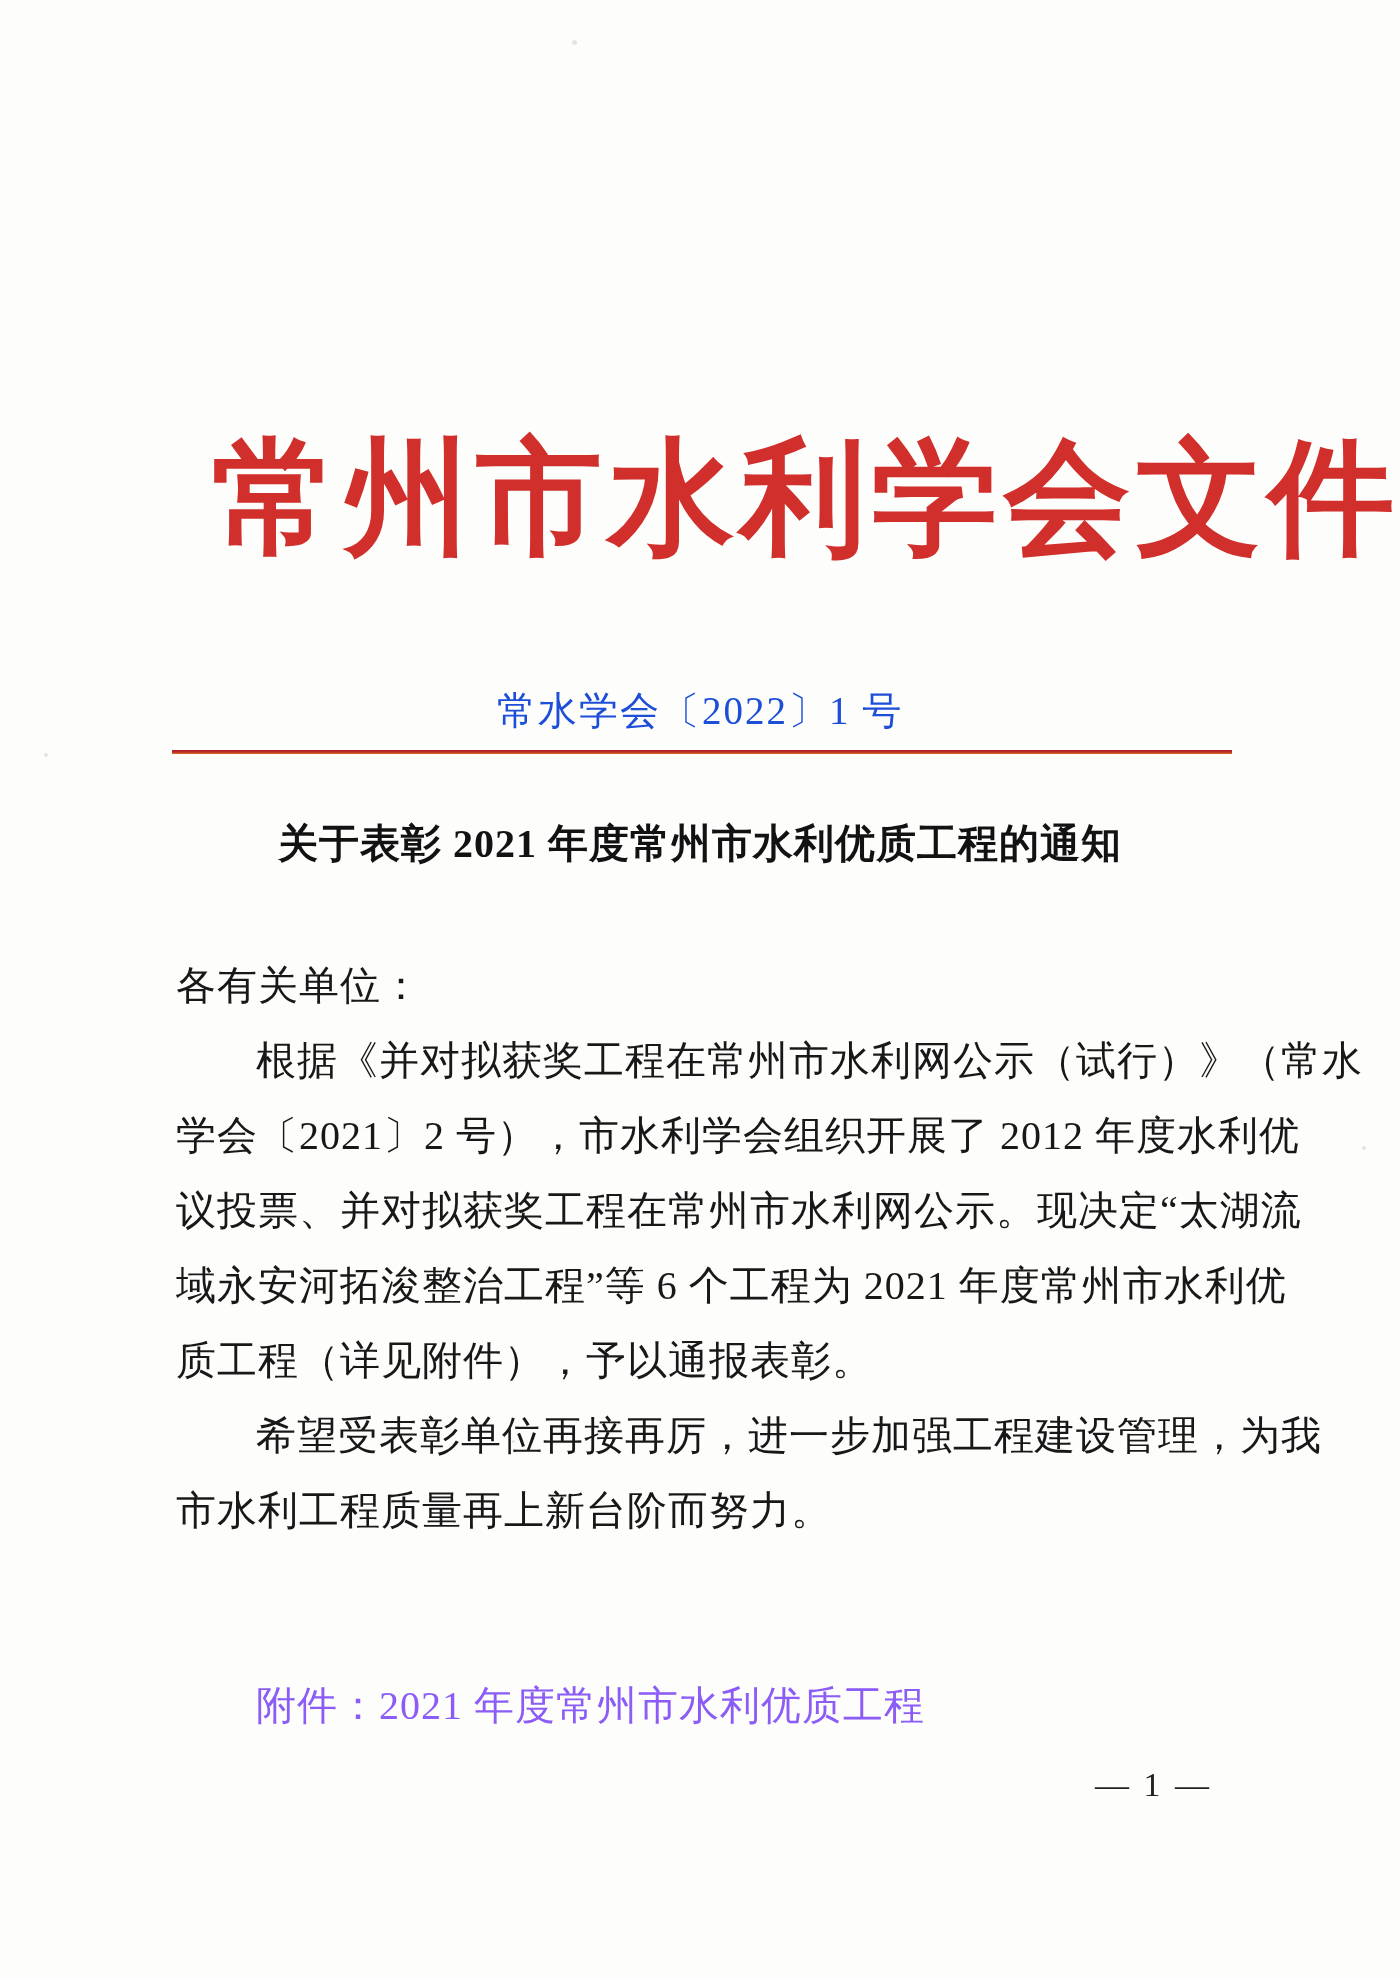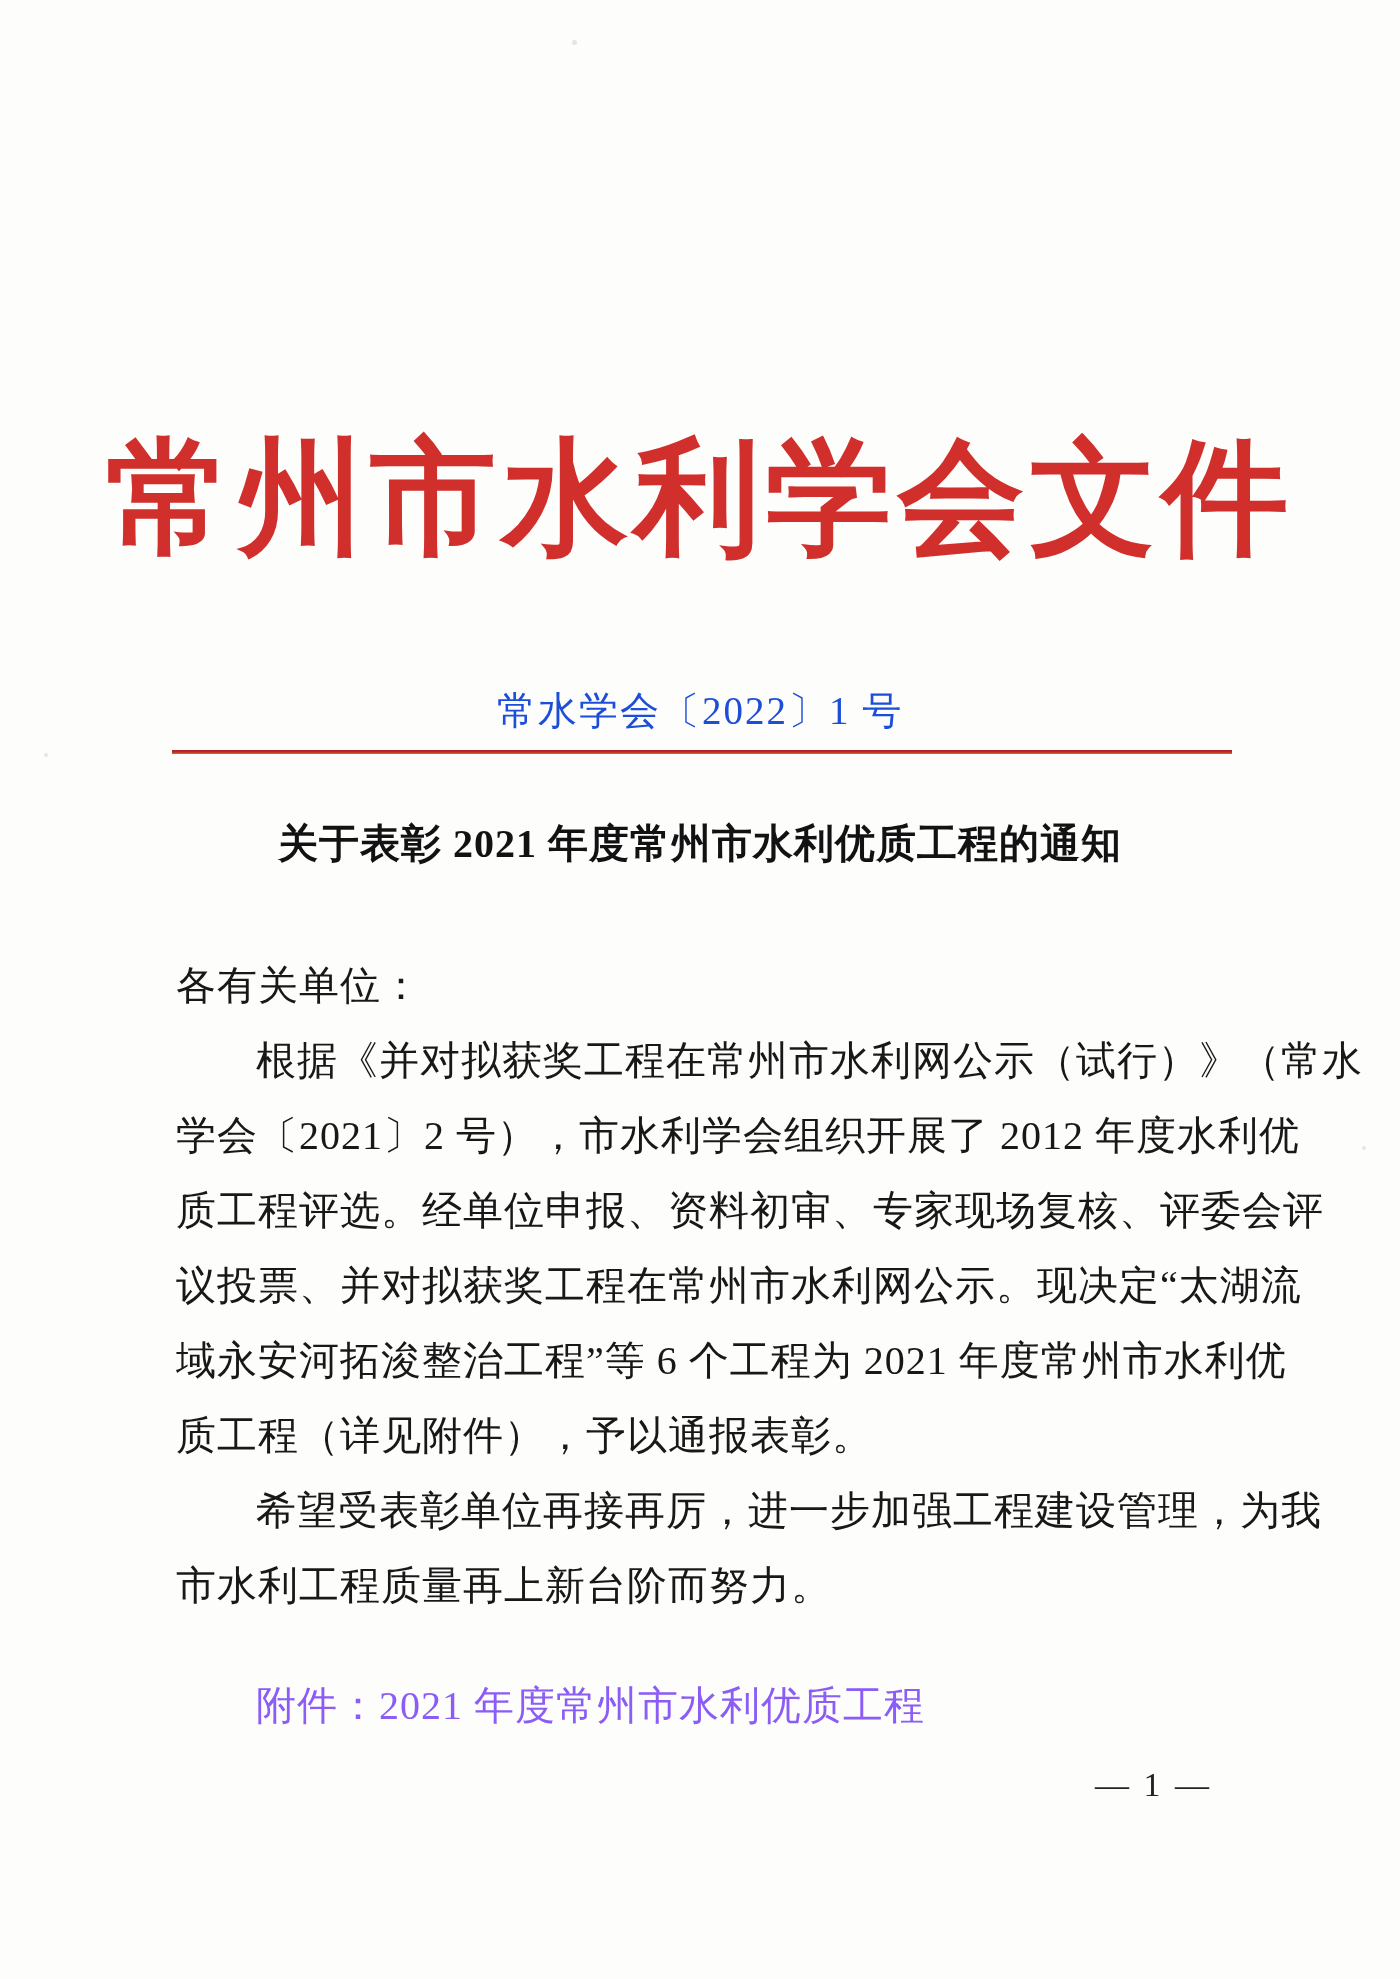--- a/index.html
+++ b/index.html
@@ -15,21 +15,21 @@
     overflow: hidden;
     font-family: "Liberation Serif", "DejaVu Serif", serif;
     color: #1c1c1c;
   }
   
   .org-title {
     position: absolute;
     top: 430px;
     left: 0;
     width: 100%;
-    text-align: center;
+    text-align: right;
     font-size: 126px;
     font-weight: bold;
     letter-spacing: 6px;
     color: #d02f2c;
     white-space: nowrap;
     line-height: 1.1;
   }
   
   .doc-number {
     position: absolute;
@@ -125,21 +125,20 @@
   <div class="doc-number">常水学会〔2022〕1 号</div>
 
   <div class="red-rule"></div>
 
   <div class="doc-title">关于表彰 2021 年度常州市水利优质工程的通知</div>
 
   <div class="body-block">
     <div class="body-line">各有关单位：</div>
     <div class="body-line indent">根据《并对拟获奖工程在常州市水利网公示（试行）》（常水</div>
     <div class="body-line">学会〔2021〕2 号），市水利学会组织开展了 2012 年度水利优</div>
-    <div class="body-line">质工程评选。经单位申报、资料初审、专家现场复核、评委会评</div>
     <div class="body-line">议投票、并对拟获奖工程在常州市水利网公示。现决定“太湖流</div>
     <div class="body-line">域永安河拓浚整治工程”等 6 个工程为 2021 年度常州市水利优</div>
     <div class="body-line">质工程（详见附件），予以通报表彰。</div>
     <div class="body-line indent">希望受表彰单位再接再厉，进一步加强工程建设管理，为我</div>
     <div class="body-line">市水利工程质量再上新台阶而努力。</div>
   </div>
 
   <div class="attachment-line">附件：2021 年度常州市水利优质工程</div>
 
   <div class="page-number">— 1 —</div>

